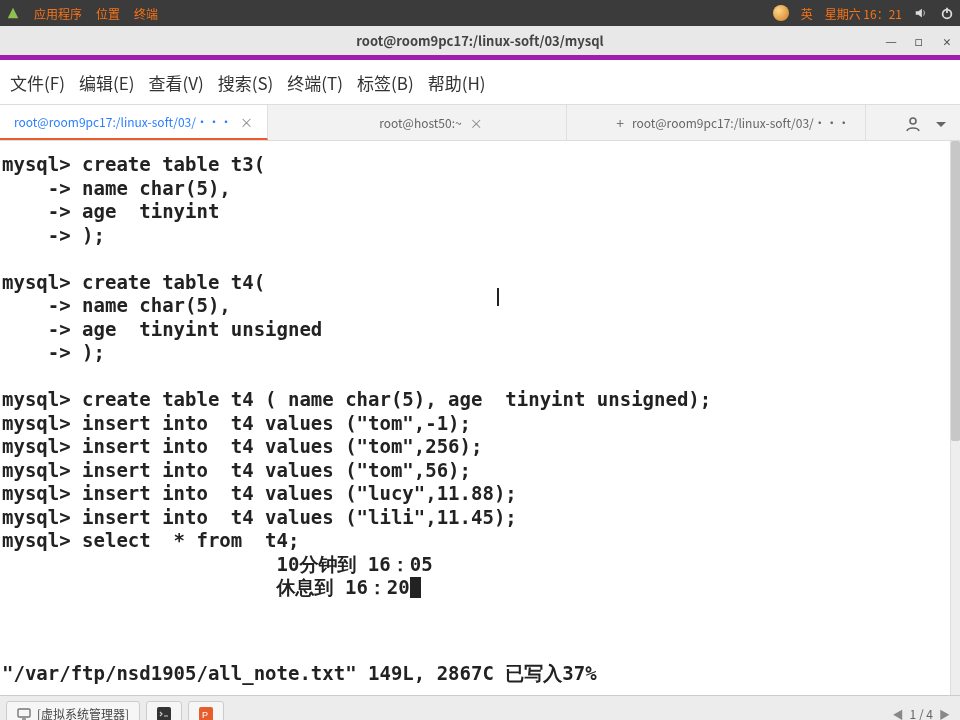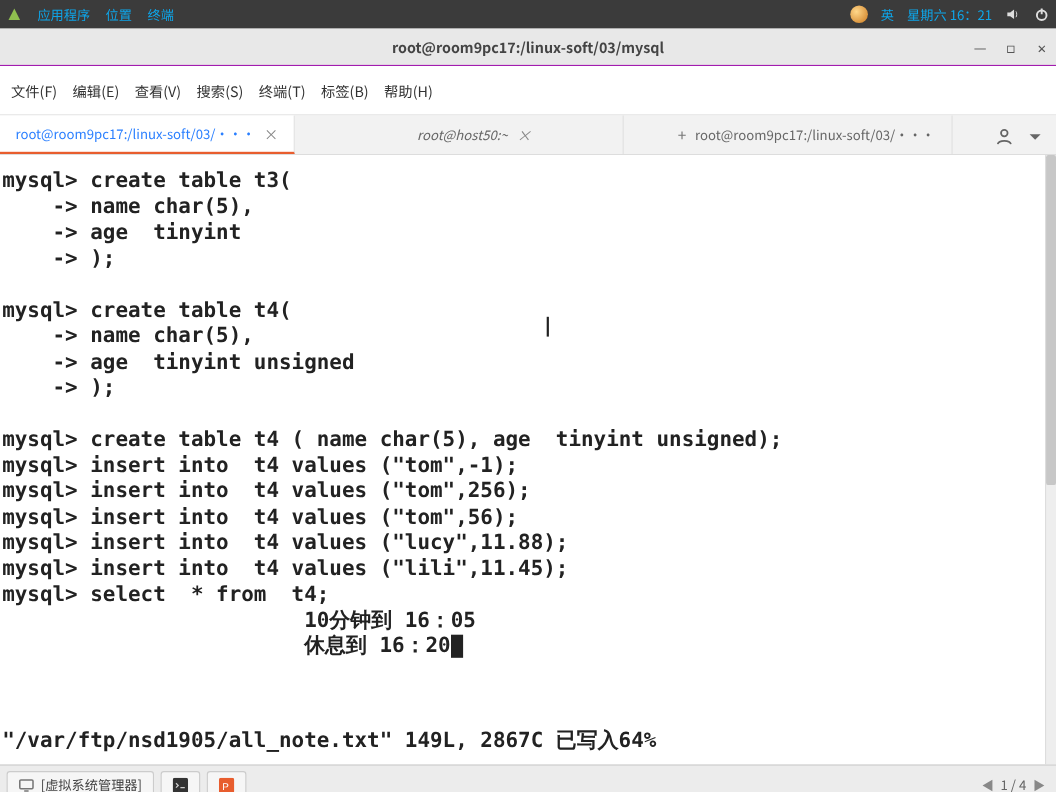--- a/index.html
+++ b/index.html
@@ -2,44 +2,44 @@
 <html><head>
 <meta charset="utf-8">
 <style>
 * { margin: 0; padding: 0; box-sizing: border-box; }
 body {
   width: 960px; height: 720px; overflow: hidden;
   font-family: "Noto Sans CJK SC", "DejaVu Sans Mono", monospace;
   background: #fff;
 }
 .system-bar {
-  height: 26px; background: #3b3b3b; color: #0ea5e9;
+  height: 26px; background: #3b3b3b; color: #f97316;
   display: flex; align-items: center; font-size: 12px;
   padding: 0 6px;
 }
 .sys-left { display: flex; gap: 14px; align-items: center; }
 .sys-right { margin-left: auto; display: flex; gap: 12px; align-items: center; }
 .sys-item { cursor: default; }
 .app-icon { width: 14px; height: 14px; display: inline-block; }
 .circle-icon { width: 16px; height: 16px; border-radius: 50%; background: radial-gradient(circle at 35% 35%, #ffd78a, #cc7a1f); }
 .speaker, .poweroff { width: 14px; height: 14px; }
 
 .titlebar {
-  height: 34px; background: #e8e8e8; border-bottom: 1px solid #a21caf;
+  height: 34px; background: #e8e8e8; border-bottom: 5px solid #a21caf;
   display: flex; align-items: center; position: relative;
   font-size: 13px; color: #444;
 }
 .titlebar .title { margin: 0 auto; font-weight: 600; }
 .win-controls { position: absolute; right: 6px; display: flex; gap: 14px; }
 .win-btn { width: 14px; height: 14px; display: flex; align-items: center; justify-content: center; cursor: pointer; color: #555; font-size: 13px; }
 
 .menubar {
   height: 45px; background: #fff; border-bottom: 1px solid #ddd;
   display: flex; align-items: center; gap: 14px; padding: 0 10px;
-  font-size: 13px; color: #333;
+  font-size: 17px; color: #333;
 }
 .menu-item { cursor: pointer; }
 
 .tabstrip {
   height: 36px; background: #f2f2f2; border-bottom: 1px solid #ddd;
   display: flex; align-items: stretch; gap: 28px;
 }
 .tab {
   display: flex; align-items: center; padding: 0 14px;
   font-size: 12px; color: #666; cursor: pointer;
@@ -154,21 +154,21 @@
   <span class="menu-item">终端(T)</span>
   <span class="menu-item">标签(B)</span>
   <span class="menu-item">帮助(H)</span>
 </div>
 
 <div class="tabstrip">
   <div class="tab active">
     <span class="tab-label">root@room9pc17:/linux-soft/03/···</span>
     <span class="close">×</span>
   </div>
-  <div class="tab" style="flex:1; justify-content:center;font-style:italic;">
+  <div class="tab" style="flex:1; justify-content:center;">
     <span class="tab-label">root@host50:~</span>
     <span class="close">×</span>
   </div>
   <div class="tab" style="flex:1; justify-content:center;">
     <span class="plus">+</span>
     <span class="tab-label">root@room9pc17:/linux-soft/03/···</span>
   </div>
   <div class="tabstrip-right">
     <span class="tabstrip-icon">
       <svg viewBox="0 0 18 18" fill="none" stroke="#666" stroke-width="1.6">
@@ -204,21 +204,21 @@
 mysql&gt; select  * from  t4;
                         10分钟到 16：05
                         休息到 16：20<span class="cursor-block"></span>
 </pre>
   <span class="text-cursor"></span>
   <div class="scrollbar">
     <div class="scrollbar-thumb"></div>
   </div>
   <div class="statusline">
     <span class="sl-msg">"/var/ftp/nsd1905/all_note.txt" 149L, 2867C 已写入</span>
-    <span class="sl-pct">64%</span>
+    <span class="sl-pct">37%</span>
   </div>
 </div>
 
 <div class="taskbar">
   <div class="task-btn">
     <span class="tb-icon">
       <svg viewBox="0 0 14 14" fill="none" stroke="#777" stroke-width="1.4">
           <rect x="1" y="2" width="12" height="8" rx="1"></rect>
           <line x1="5" y1="12" x2="9" y2="12"></line>
         </svg>

